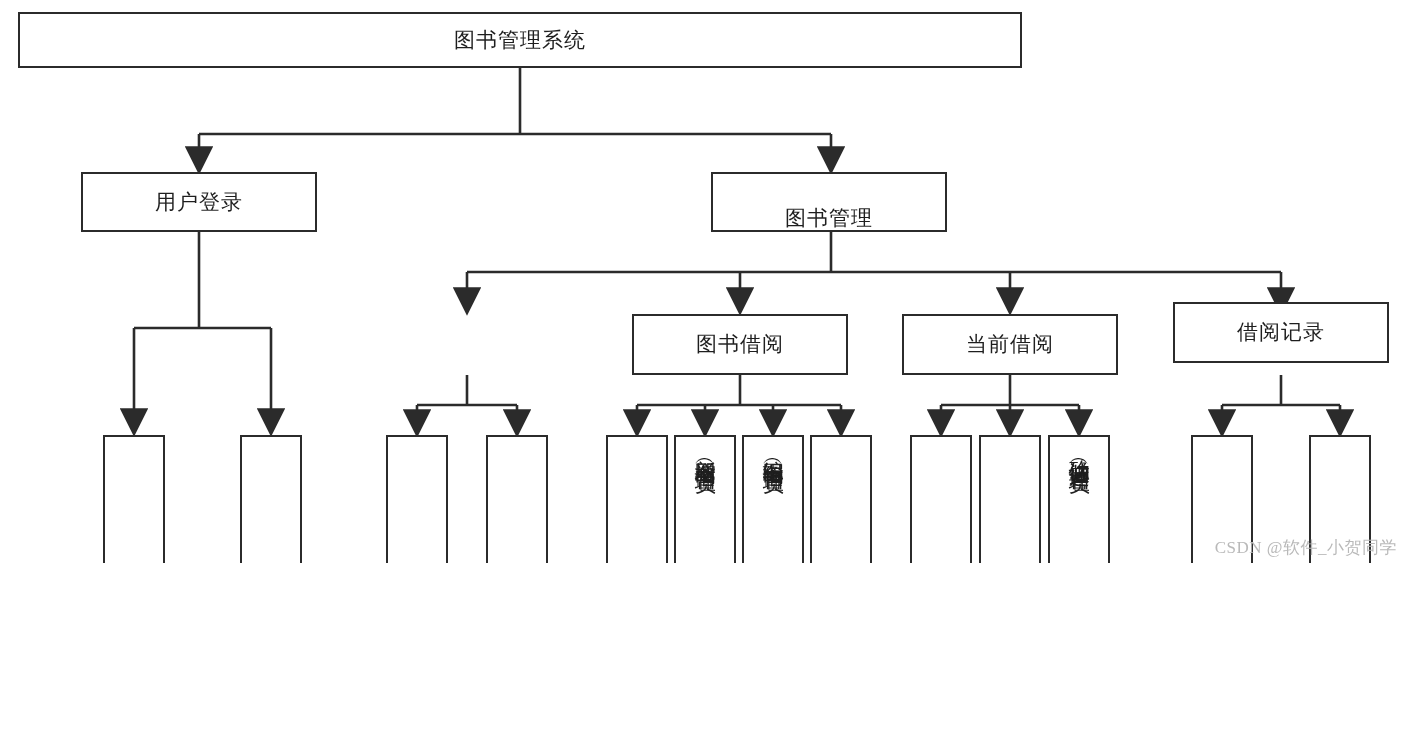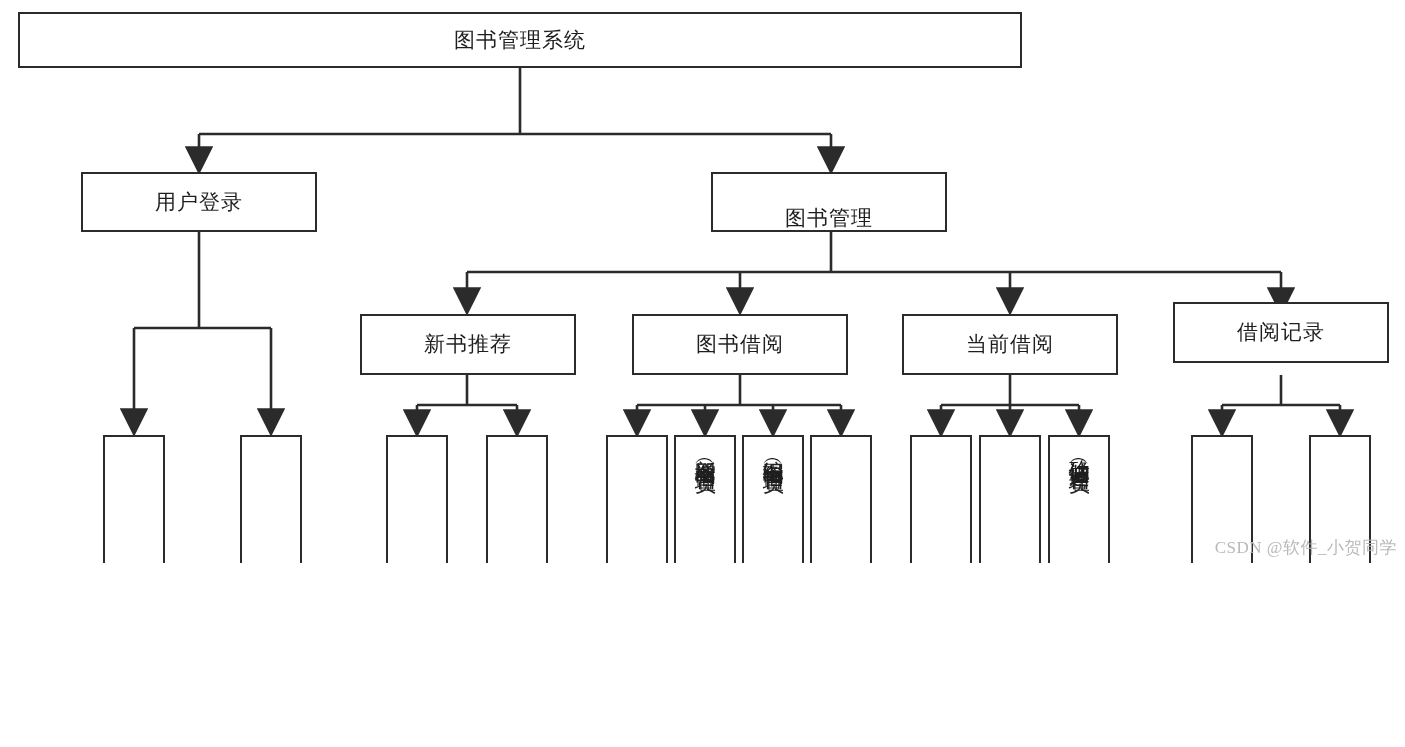--- a/index.html
+++ b/index.html
@@ -138,23 +138,20 @@
     <span class="lbl">图书管理系统</span>
   </div>
 
   <div class="node horiz" style="left:81px; top:172px; width:236px; height:60px;">
     <span class="lbl">用户登录</span>
   </div>
   <div class="node horiz" style="left:711px; top:172px; width:236px; height:60px;align-items:flex-end;">
     <span class="lbl">图书管理</span>
   </div>
 
-  <div class="node horiz" style="left:360px; top:314px; width:216px; height:61px;">
-    <span class="lbl">新书推荐</span>
-  </div>
   <div class="node horiz" style="left:632px; top:314px; width:216px; height:61px;">
     <span class="lbl">图书借阅</span>
   </div>
   <div class="node horiz" style="left:902px; top:314px; width:216px; height:61px;">
     <span class="lbl">当前借阅</span>
   </div>
   <div class="node horiz" style="left:1173px; top:302px; width:216px; height:61px;">
     <span class="lbl">借阅记录</span>
   </div>
 

